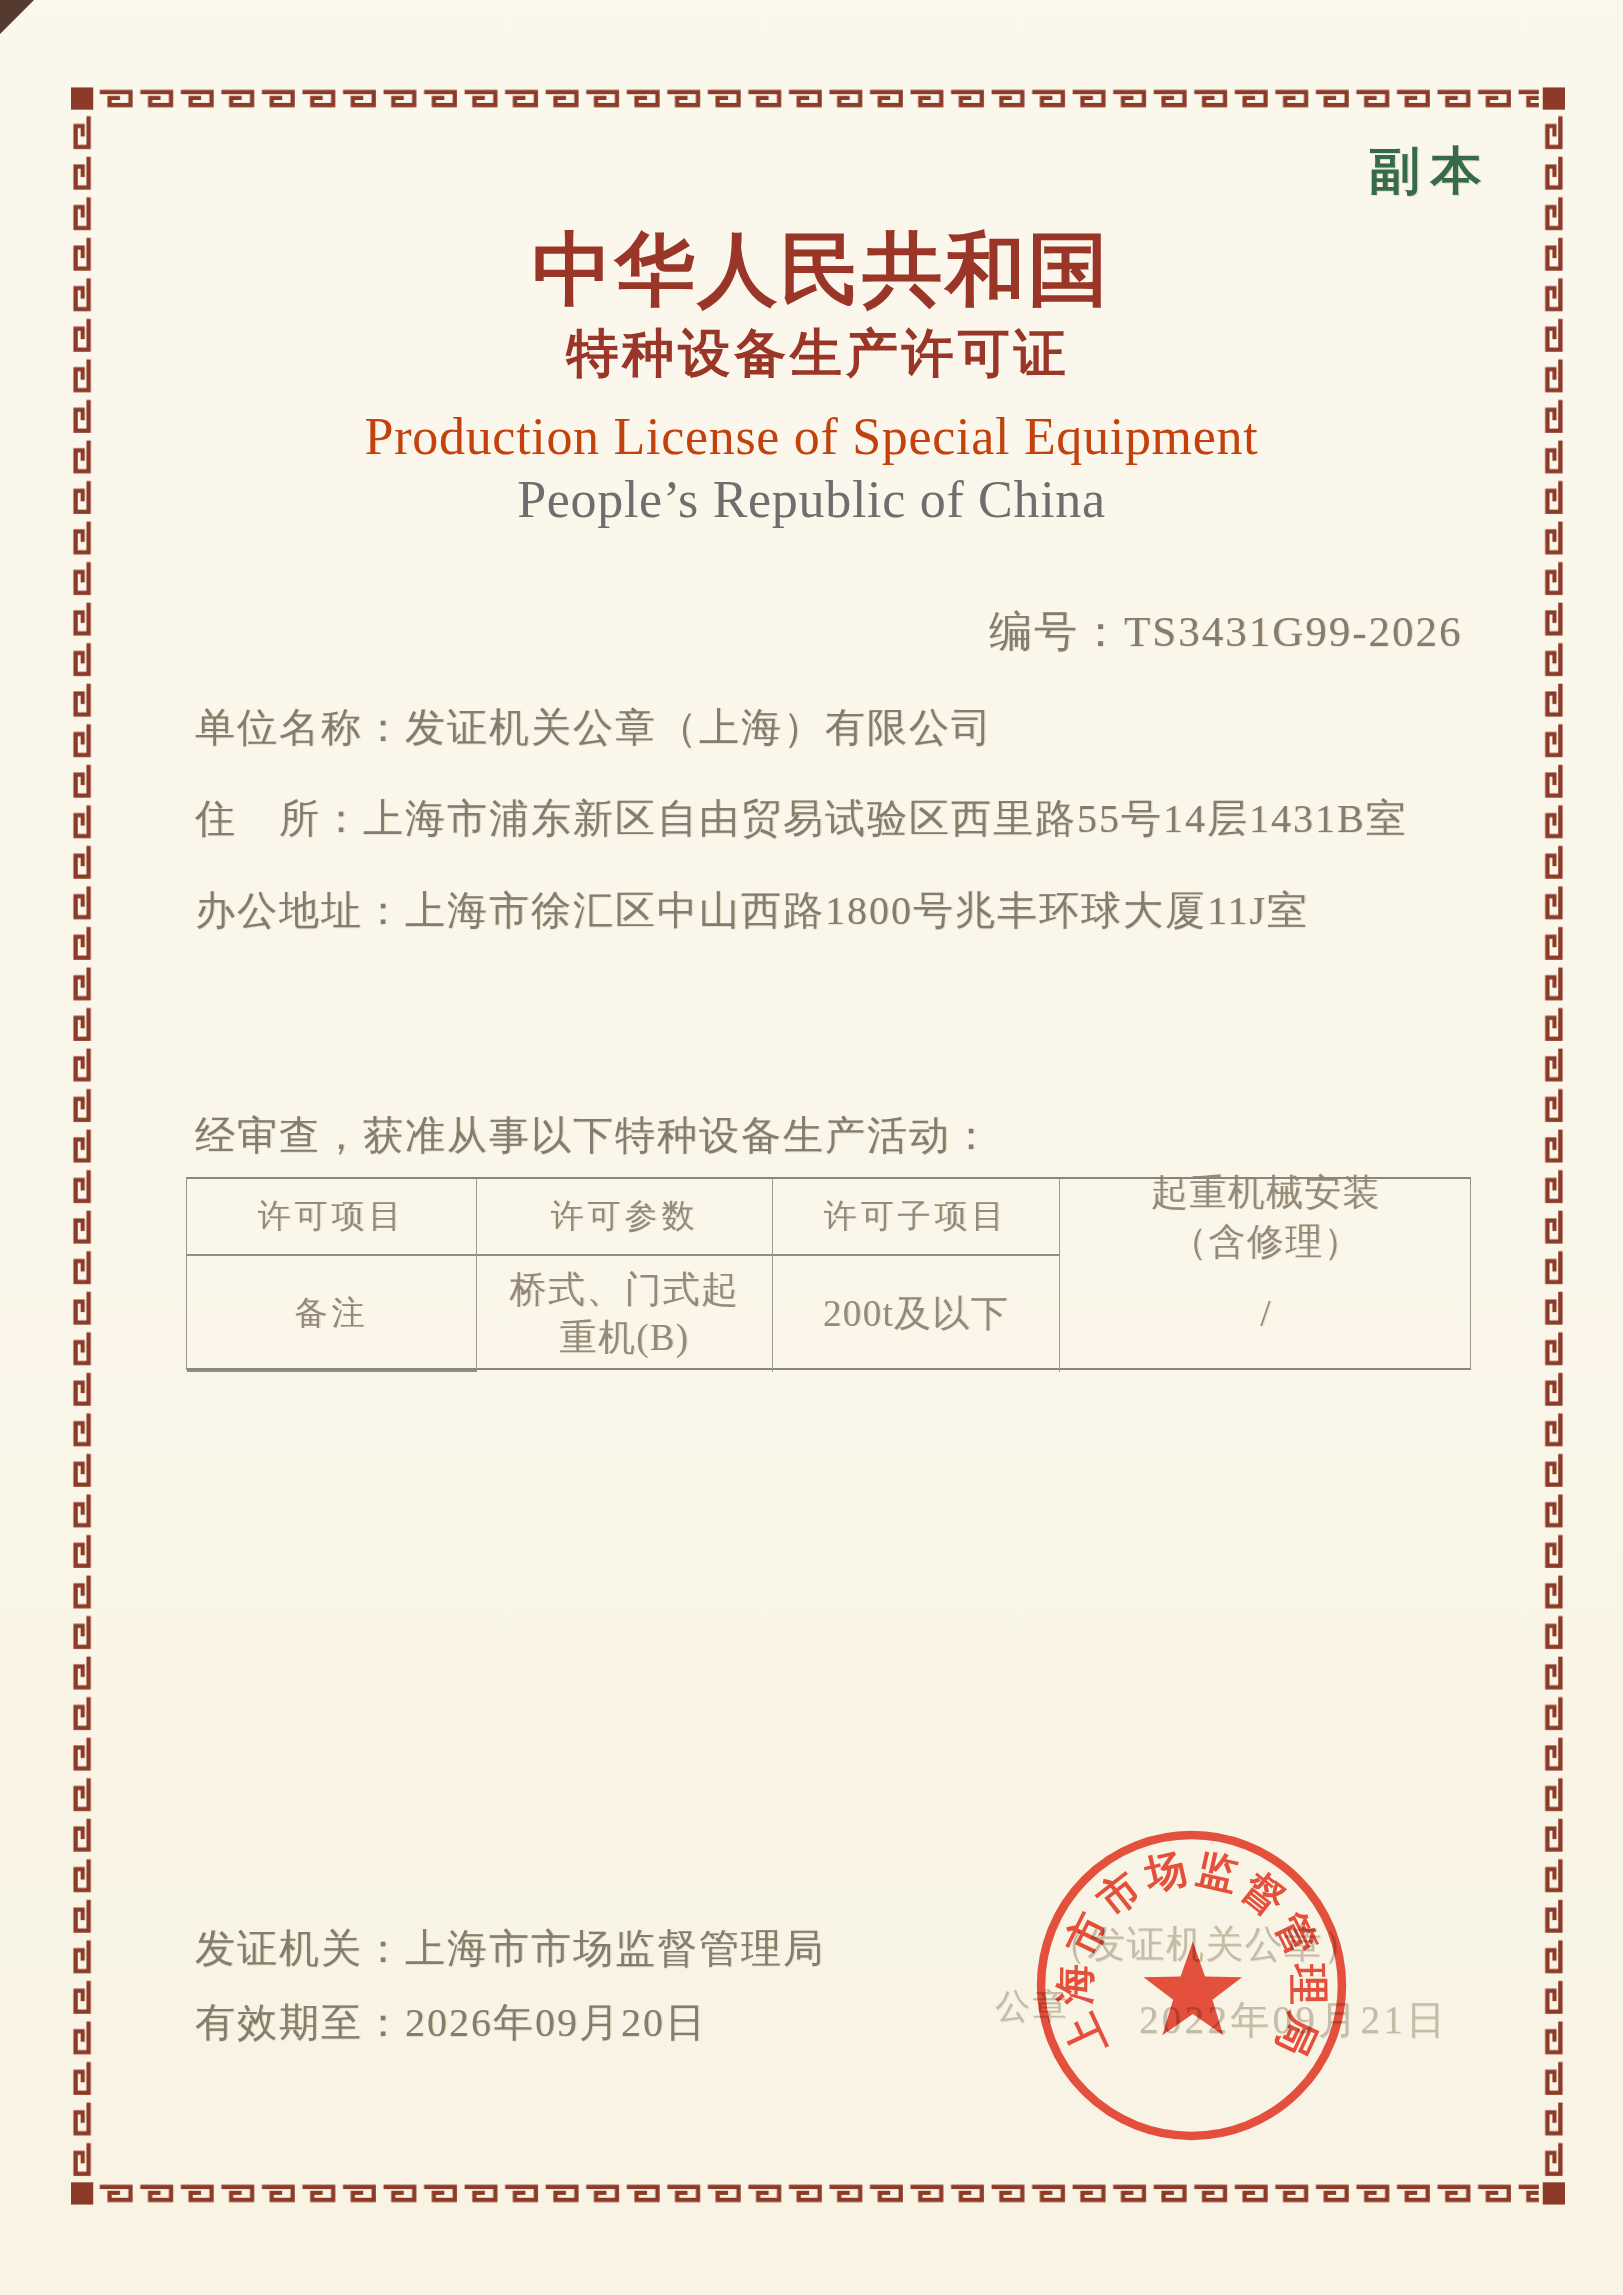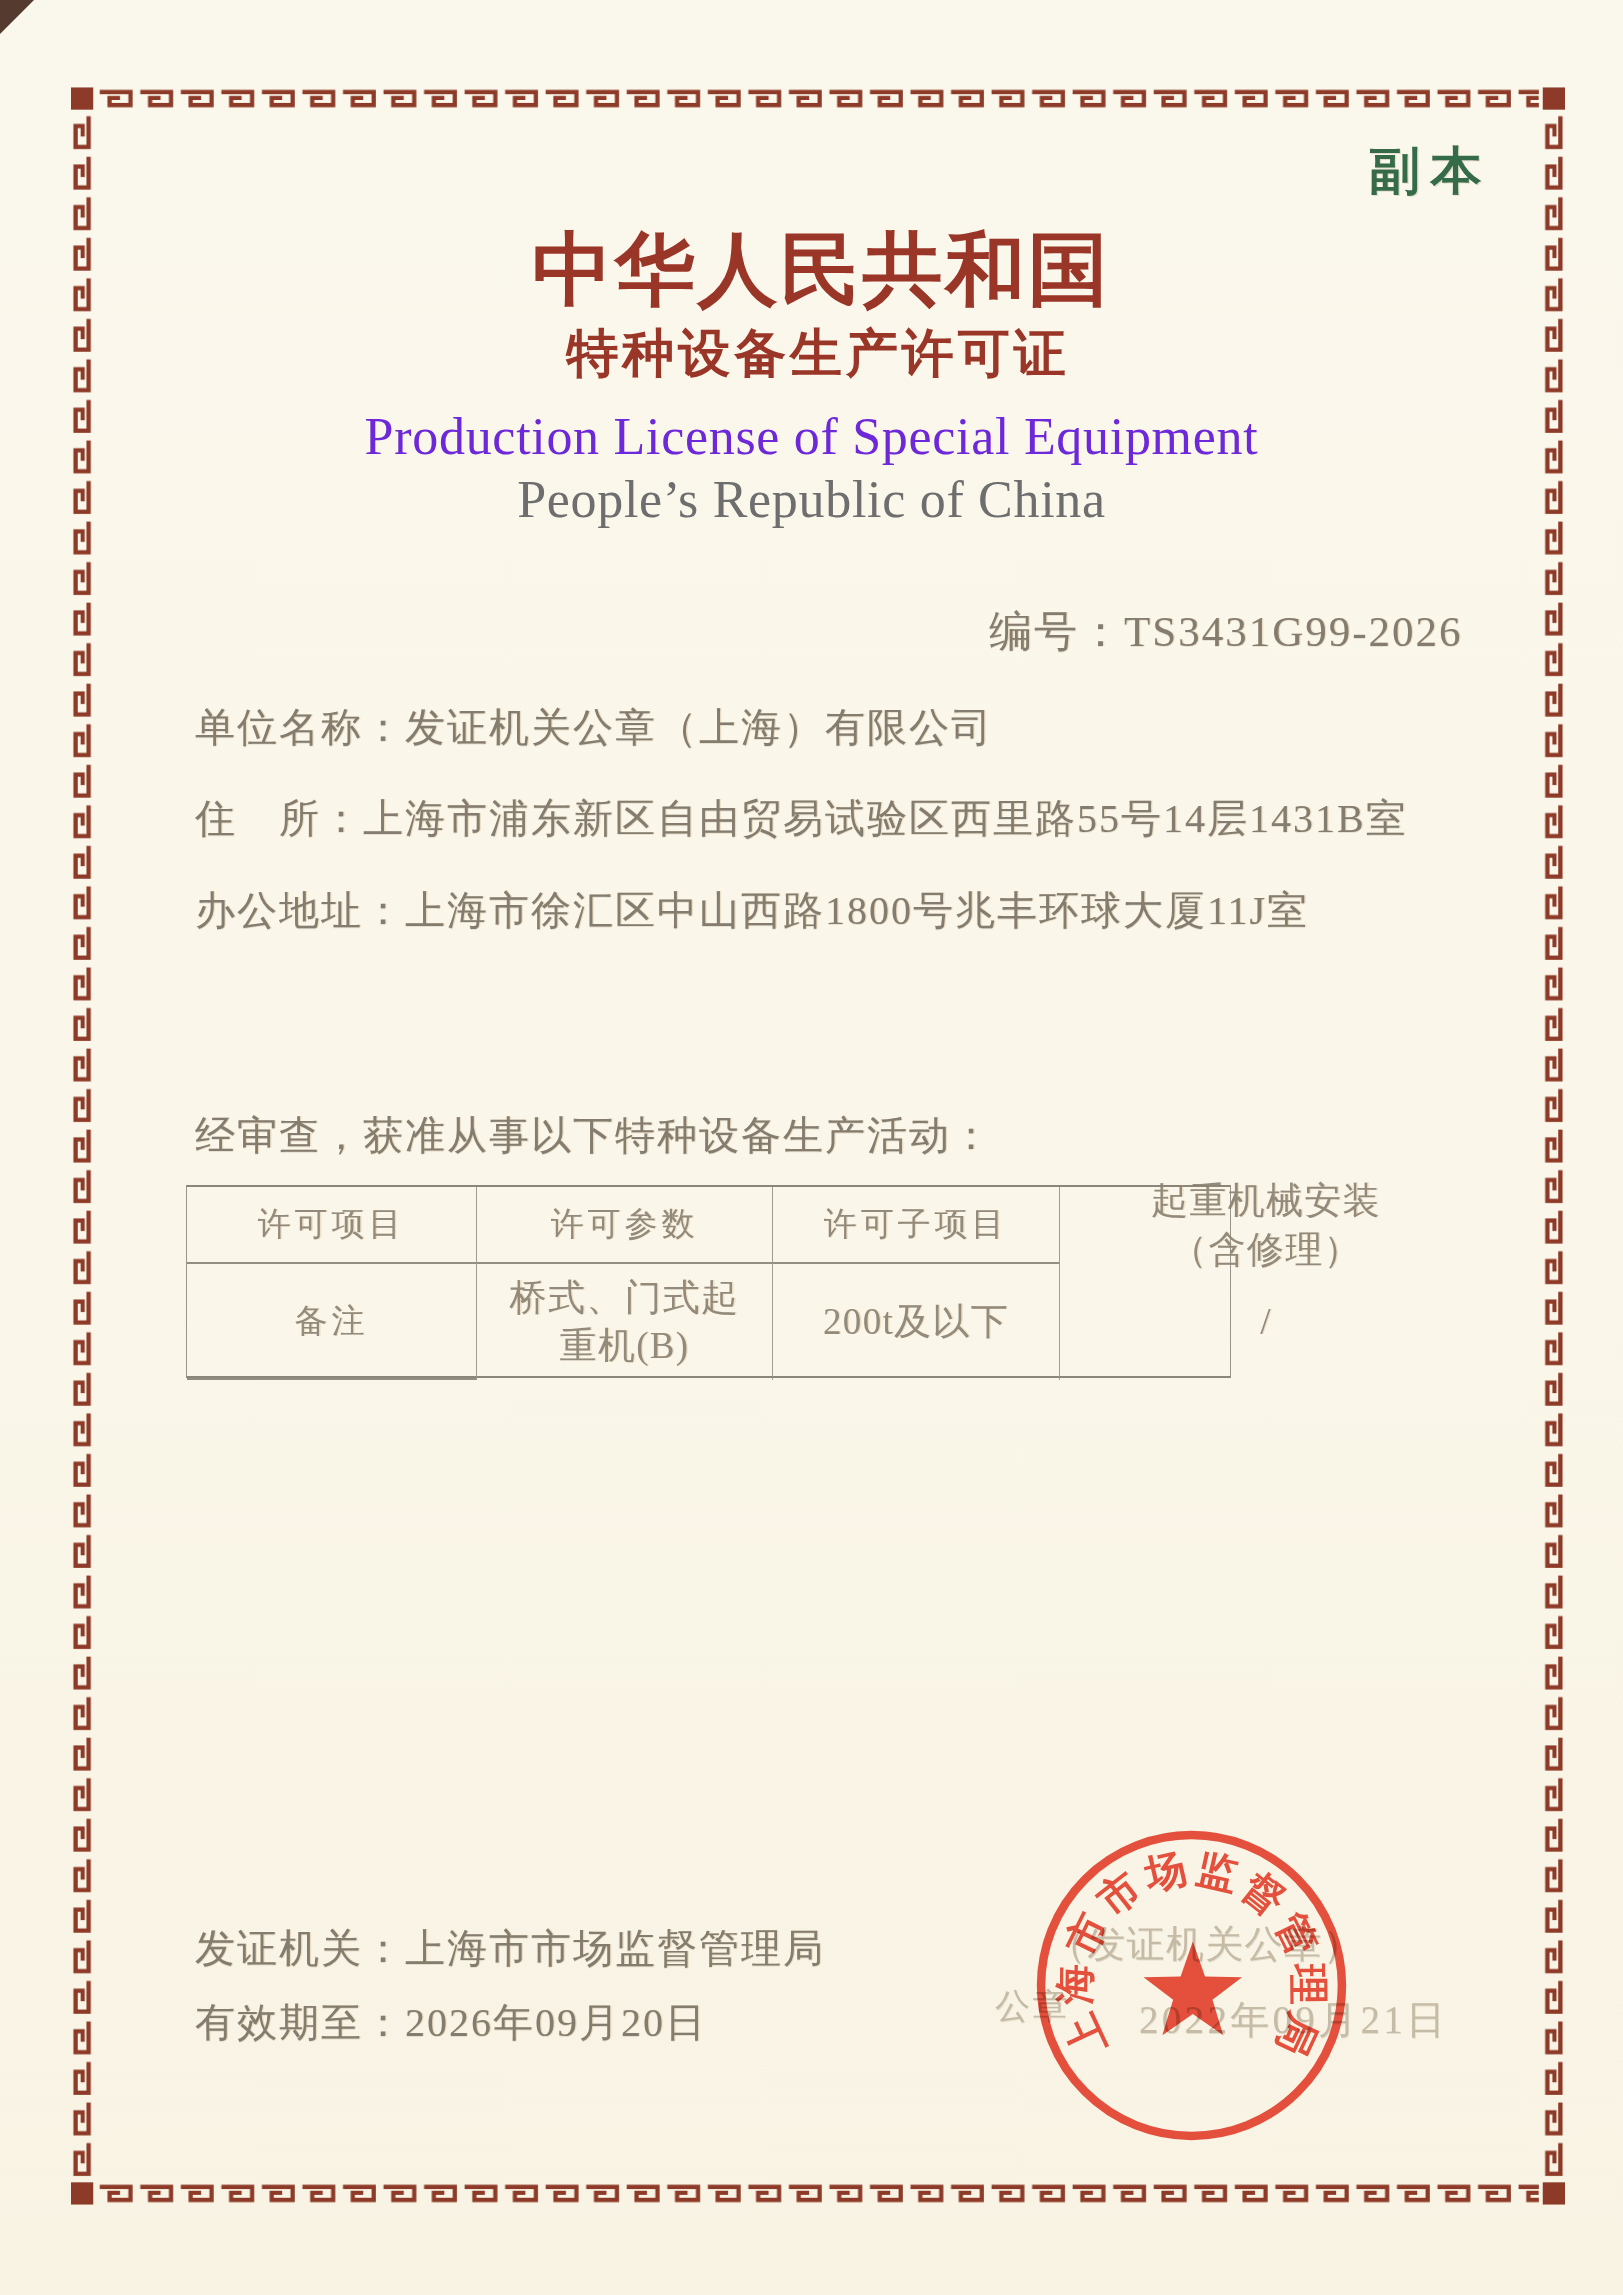--- a/index.html
+++ b/index.html
@@ -36,38 +36,37 @@
   .copy-label{
     left:1369px;top:137px;
     font-size:51px;font-weight:bold;
     letter-spacing:10.5px;
     color:#14532d;opacity:.85;
     text-shadow:1.3px 0.7px 0 rgba(180,160,120,.35);
   }
   .title-wrap{left:0;right:0;text-align:center;}
   .title-cn-1{top:217px;font-size:80px;font-weight:bold;color:var(--title-red);letter-spacing:2.6px;padding-left:19.6px;}
   .title-cn-2{top:319px;font-size:52px;font-weight:bold;color:var(--title-red);letter-spacing:3.9px;padding-left:13px;}
-  .title-en-1{top:407px;font-size:52px;color:#6d28d9;letter-spacing:0.7px;}
+  .title-en-1{top:407px;font-size:52px;color:#c2410c;letter-spacing:0.7px;}
   .title-en-2{top:470px;font-size:52px;color:#6e6e6e;letter-spacing:0.7px;}
   .license-no{left:989px;top:603px;font-size:43px;}
   .line-company{left:195px;top:700px;font-size:40px;}
   .line-residence{left:195px;top:791px;font-size:40px;}
   .line-office{left:195px;top:883px;font-size:40px;}
   .line-intro{left:195px;top:1108px;font-size:40px;}
   
   .license-table{
-    left:186px;top:1177px;width:1045px;height:193px;
+    left:186px;top:1177px;width:1285px;height:193px;
     display:grid;
     grid-template-columns:290px 296px 287px 412px;
     grid-template-rows:77px 116px;
     border-top:2px solid #8b867a;
     border-bottom:2px solid #8b867a;
     border-left:1.3px solid #9a958a;
     border-right:1.3px solid #9a958a;
-    margin-top:8px;
   }
   .license-table .cell{
     display:flex;align-items:center;justify-content:center;
     text-align:center;
     border-right:1.3px solid #9a958a;
     font-size:37px;
     color:#8b8172;
     opacity:.92;
     text-shadow:1.3px 0 0 rgba(193,160,101,.28);
     white-space:pre-line;

